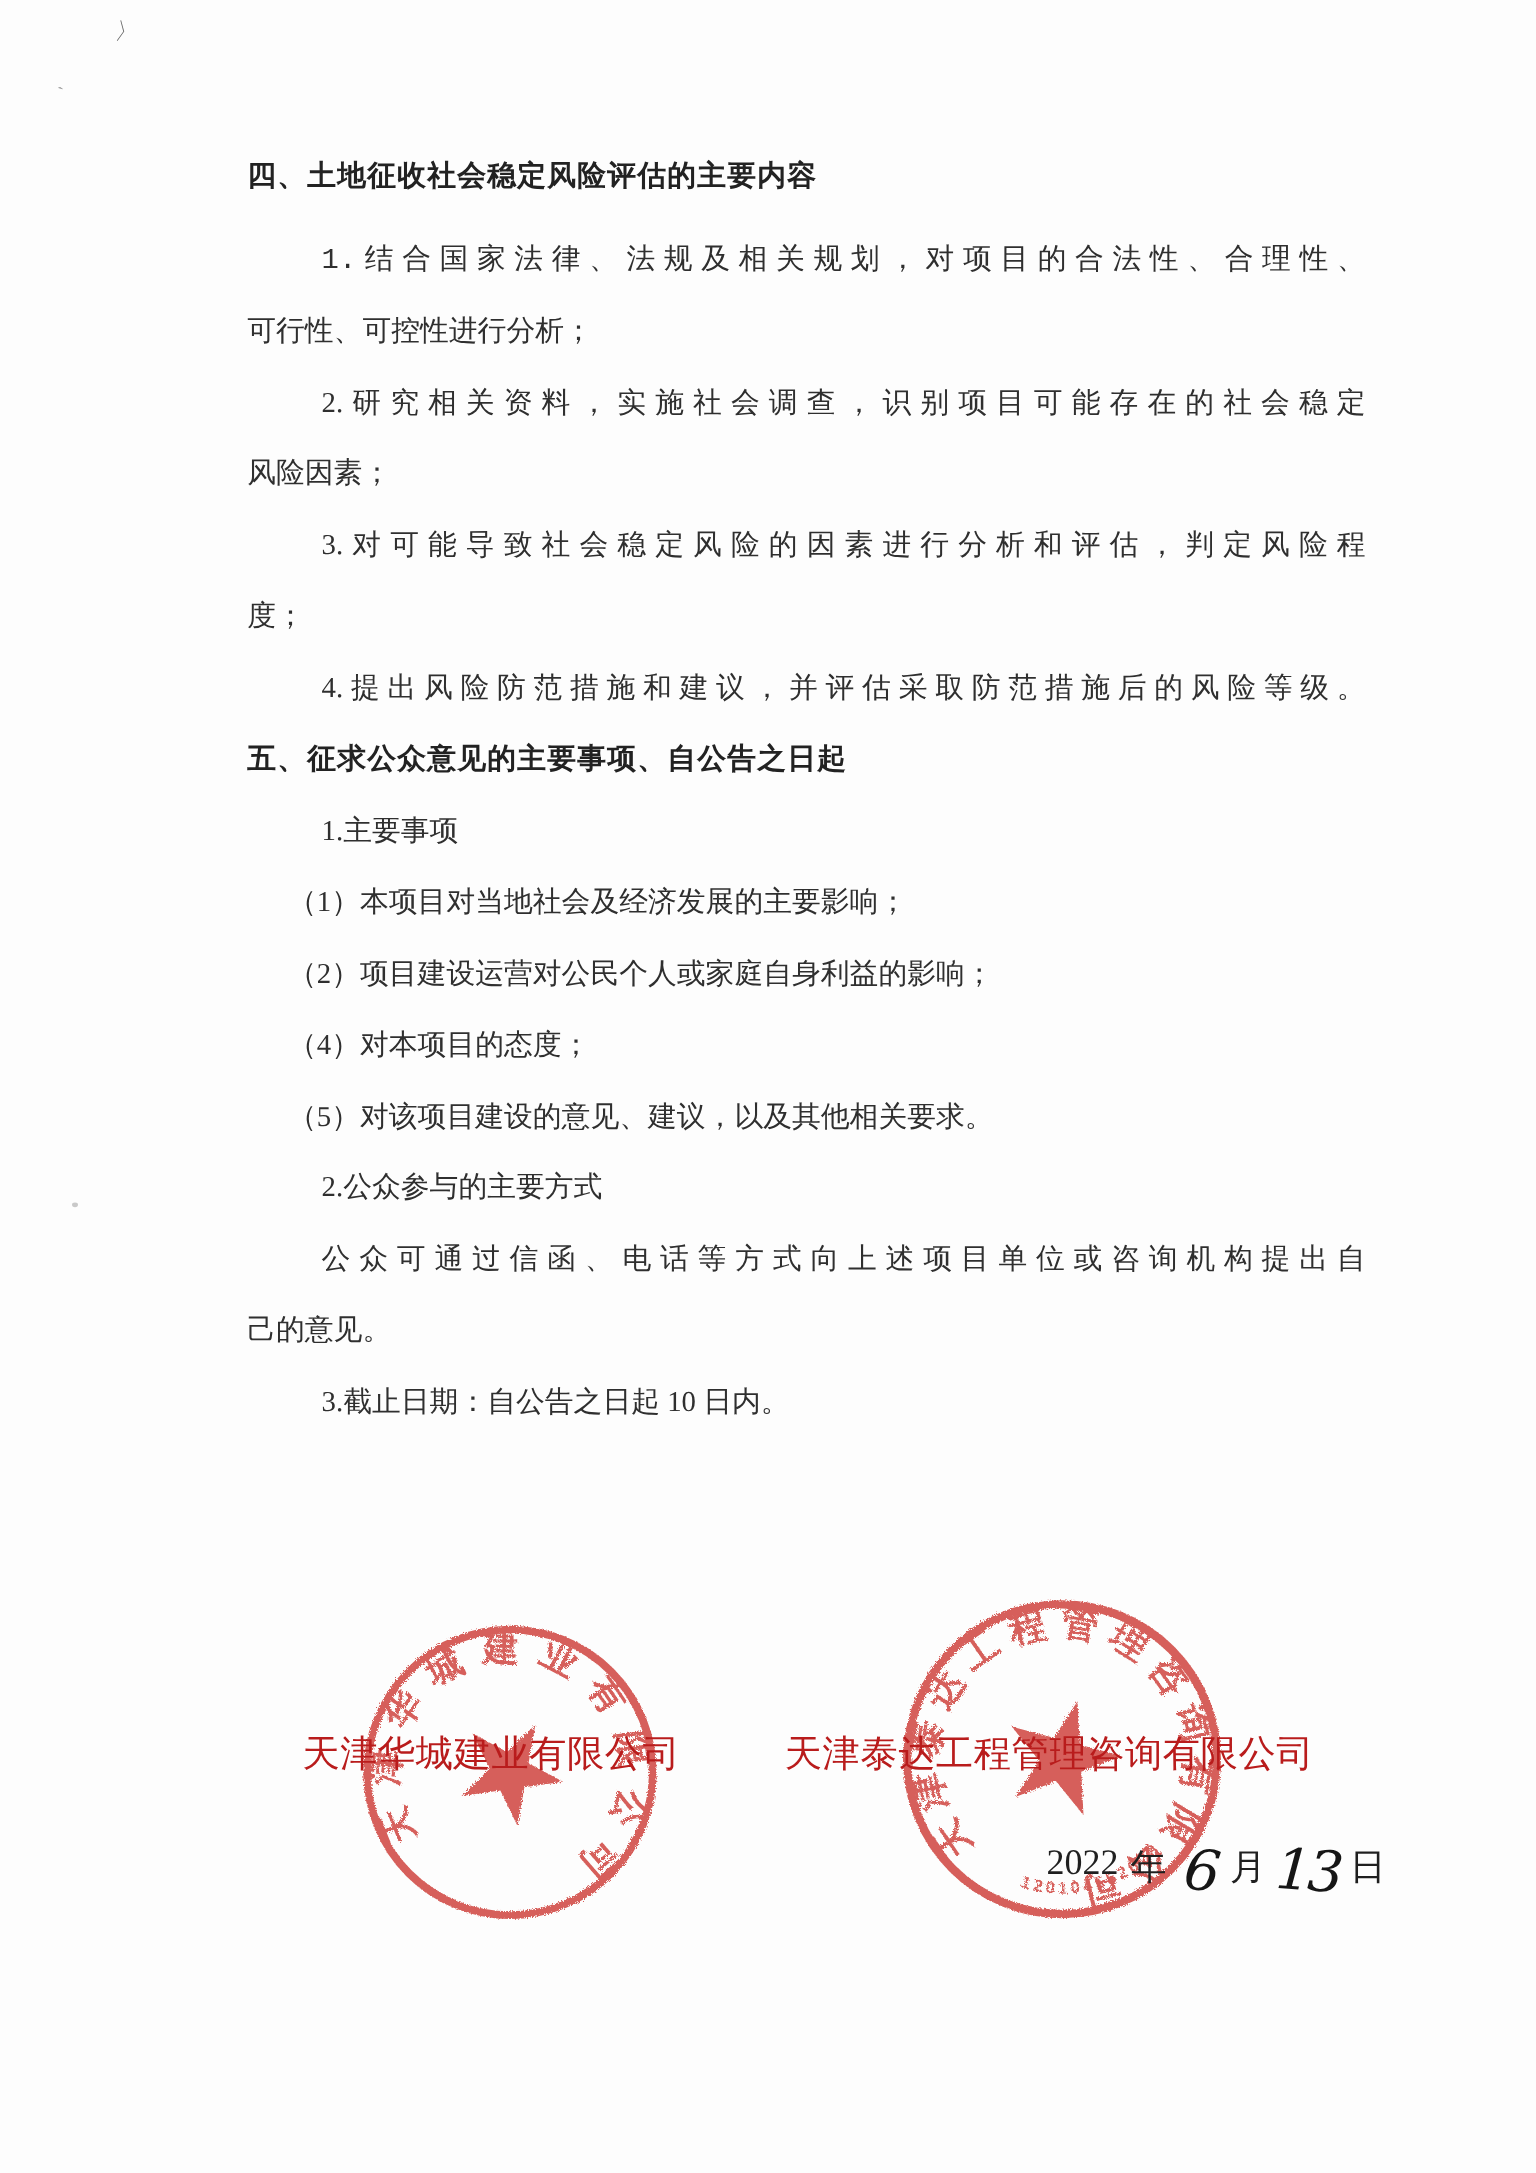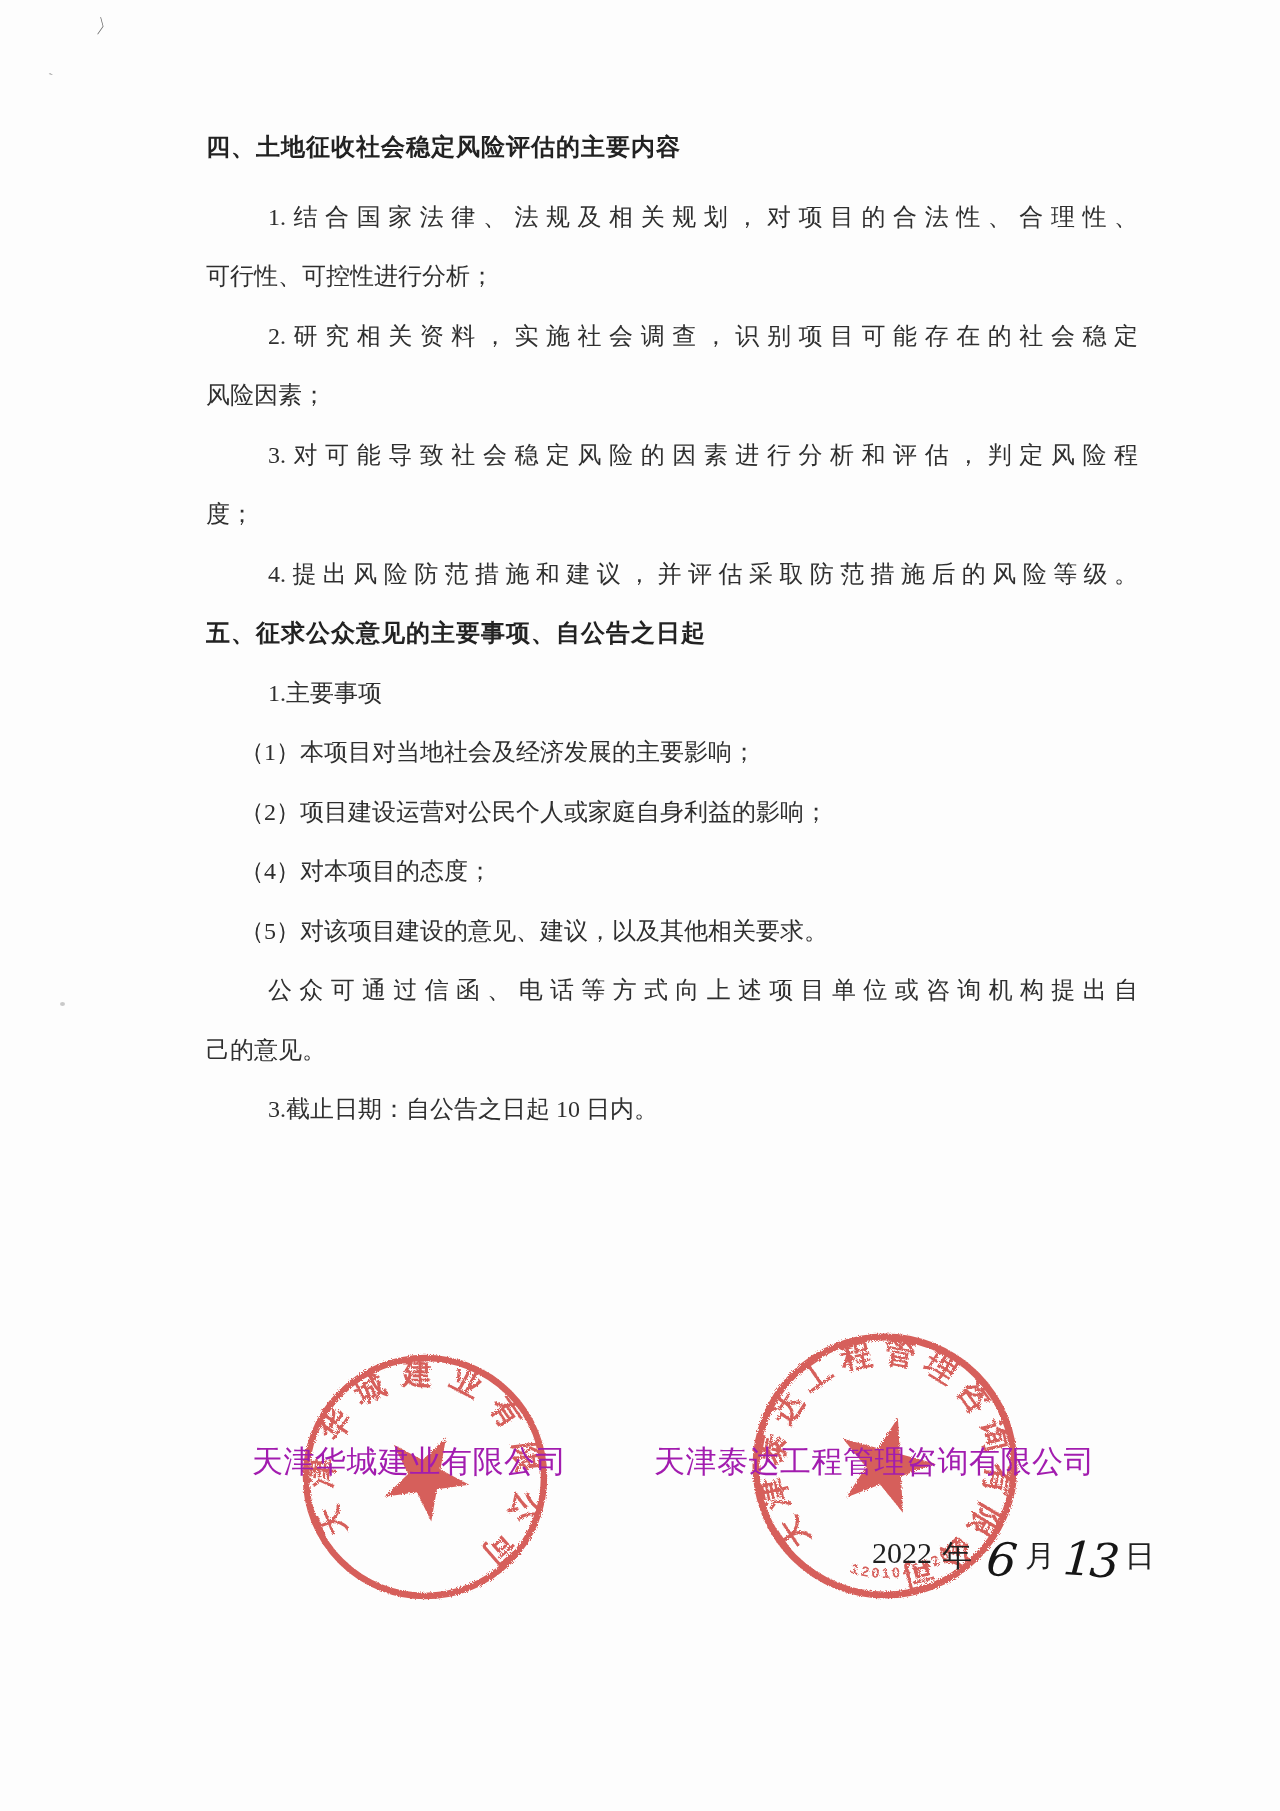--- a/index.html
+++ b/index.html
@@ -9,27 +9,27 @@
     font-family:"Liberation Serif","DejaVu Serif",serif;
     overflow:hidden;
   }
   
   .doc{
     position:absolute;left:206px;top:118px;width:932px;
     color:#2f2f2f;font-size:24px;
   }
   .doc>div{height:59.5px;line-height:59.5px;}
   .heading{font-weight:700;color:#222;letter-spacing:1px;}
-  .gap{margin-top:10px;}
+  .gap{margin-top:10px;font-family:Liberation Mono, monospace;}
   .ind{text-indent:62px;}
   .ind-paren{text-indent:34px;}
   .full{text-align:justify;text-align-last:justify;-moz-text-align-last:justify;}
   
   .company{
-    position:absolute;color:#a21caf;font-size:31px;letter-spacing:0.5px;
+    position:absolute;color:#b91c1c;font-size:31px;letter-spacing:0.5px;
     white-space:nowrap;z-index:3;
   }
   .company.left{left:252px;top:1441px;}
   .company.right{left:654px;top:1441px;}
   .dateline{
     position:absolute;left:872px;top:1536px;height:64px;z-index:3;
     color:#1f1f1f;font-size:30px;white-space:nowrap;display:flex;align-items:flex-start;
   }
   .d-print{display:inline-block;}
   .d-sp{margin:0 7px 0 10px;}
@@ -61,20 +61,21 @@
   <div class="">风险因素；</div>
   <div class="ind full">3.对可能导致社会稳定风险的因素进行分析和评估，判定风险程</div>
   <div class="">度；</div>
   <div class="ind full">4.提出风险防范措施和建议，并评估采取防范措施后的风险等级。</div>
   <div class="heading">五、征求公众意见的主要事项、自公告之日起</div>
   <div class="ind">1.主要事项</div>
   <div class="ind-paren">（1）本项目对当地社会及经济发展的主要影响；</div>
   <div class="ind-paren">（2）项目建设运营对公民个人或家庭自身利益的影响；</div>
   <div class="ind-paren">（4）对本项目的态度；</div>
   <div class="ind-paren">（5）对该项目建设的意见、建议，以及其他相关要求。</div>
+  <div class="ind">2.公众参与的主要方式</div>
   <div class="ind full">公众可通过信函、电话等方式向上述项目单位或咨询机构提出自</div>
   <div class="">己的意见。</div>
   <div class="ind">3.截止日期：自公告之日起 10 日内。</div>
 </main>
 
 <svg class="stamp stamp-left" width="280" height="280" viewBox="0 0 280 280">
   <defs>
     <filter id="rough1" x="-10%" y="-10%" width="120%" height="120%">
       <feTurbulence type="fractalNoise" baseFrequency="0.9" numOctaves="2" result="n"></feTurbulence>
       <feDisplacementMap in="SourceGraphic" in2="n" scale="4"></feDisplacementMap>

